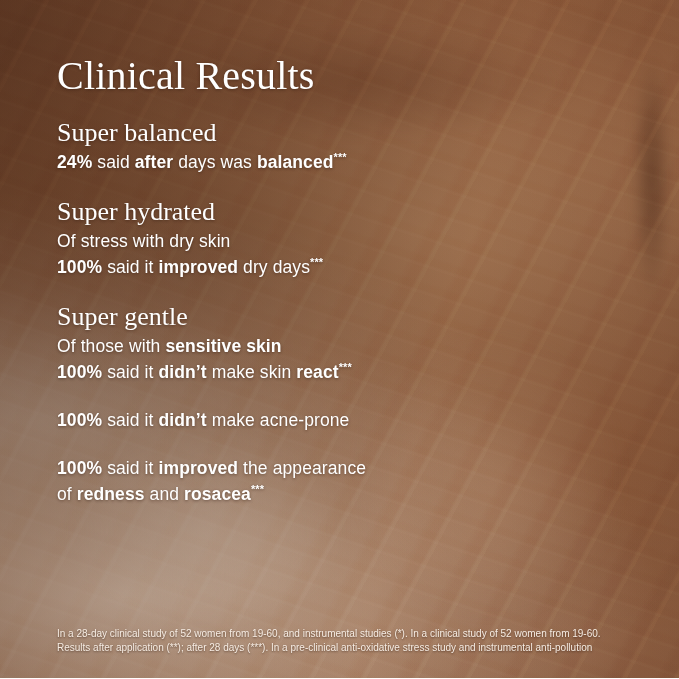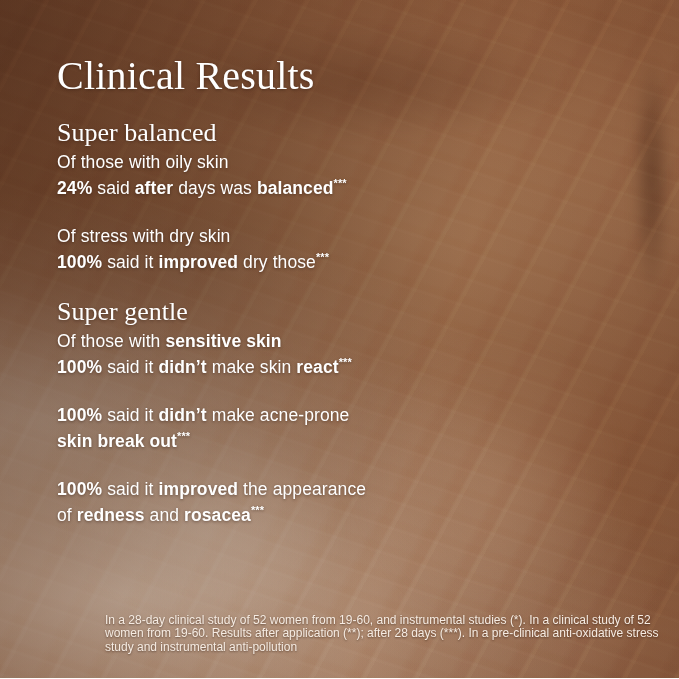--- a/index.html
+++ b/index.html
@@ -131,57 +131,55 @@
     font-weight: 700;
     vertical-align: super;
     line-height: 0;
   }
   .gap-block { margin-top: 20px; }
   .footnote {
     position: absolute;
     left: 57px;
     bottom: 24px;
     width: 574px;
-    font-size: 12px;
+    font-size: 10px;
     line-height: 13.5px;
     color: #f6ece3;
     text-shadow: 0 1px 2px rgba(40,20,10,0.5);
-    margin-left: 48px;
   }
 </style>
 </head>
 <body>
 
 <div class="canvas">
   <div class="bg"></div>
   <div class="bg-swirl"></div>
   <div class="bg-streaks"></div>
   <div class="bg-streaks2"></div>
   <div class="bg-scrim"></div>
 
   <div class="content">
     <div class="title">Clinical Results</div>
     <div class="blocks">
         <div class="block">
           <div class="block-head">Super balanced</div>
-          <div class="line"><span>Of those with oily skin</span></div>
           <div class="line"><b>24%</b><span> said </span><b>after</b><span> days was </span><b>balanced</b><sup>***</sup></div>
         </div>
         <div class="block">
+          <div class="block-head">Super hydrated</div>
           <div class="line"><span>Of stress with dry skin</span></div>
-          <div class="line"><b>100%</b><span> said it </span><b>improved</b><span> dry those</span><sup>***</sup></div>
+          <div class="line"><b>100%</b><span> said it </span><b>improved</b><span> dry days</span><sup>***</sup></div>
         </div>
         <div class="block">
           <div class="block-head">Super gentle</div>
           <div class="line"><span>Of those with </span><b>sensitive skin</b></div>
           <div class="line"><b>100%</b><span> said it </span><b>didn’t</b><span> make skin </span><b>react</b><sup>***</sup></div>
         </div>
         <div class="block gap-block">
           <div class="line"><b>100%</b><span> said it </span><b>didn’t</b><span> make acne-prone</span></div>
-          <div class="line"><b>skin break out</b><sup>***</sup></div>
         </div>
         <div class="block gap-block">
           <div class="line"><b>100%</b><span> said it </span><b>improved</b><span> the appearance</span></div>
           <div class="line"><span>of </span><b>redness</b><span> and </span><b>rosacea</b><sup>***</sup></div>
         </div>
       </div>
     <div class="footnote">In a 28-day clinical study of 52 women from 19-60, and instrumental studies (*). In a clinical study of 52 women from 19-60. Results after application (**); after 28 days (***). In a pre-clinical anti-oxidative stress study and instrumental anti-pollution</div>
   </div>
 </div>
 

